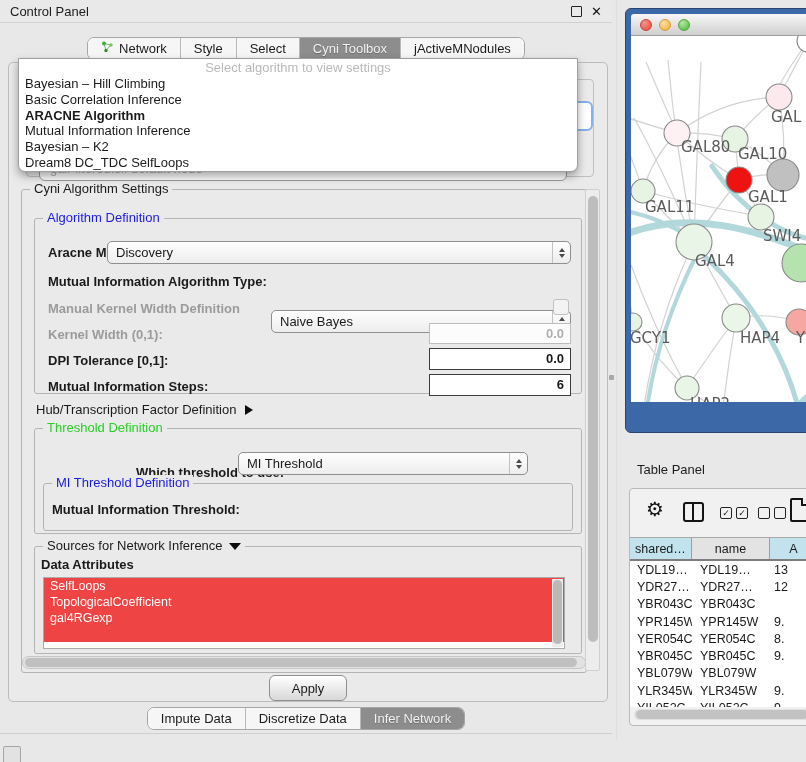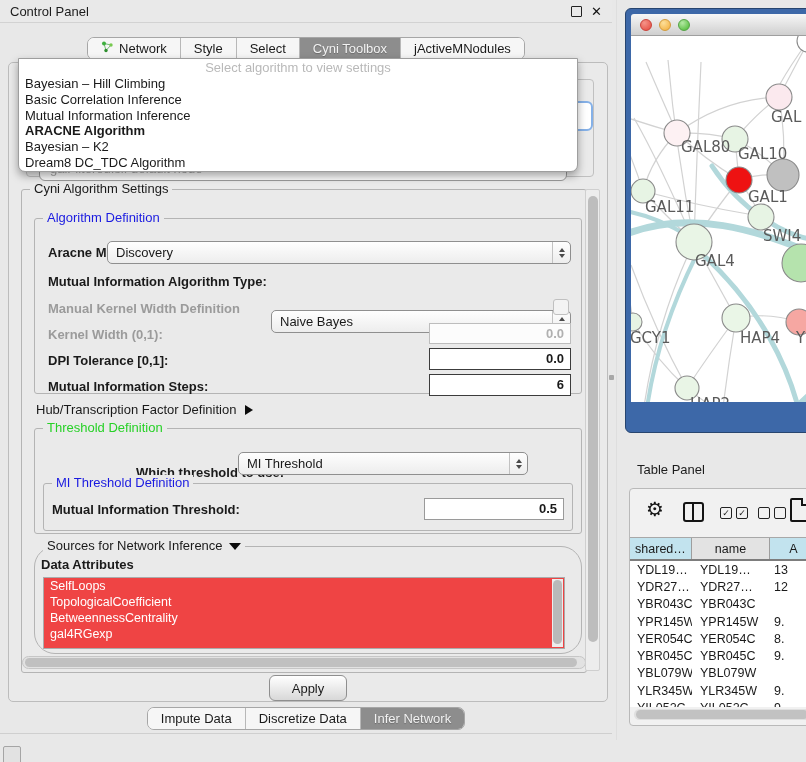--- a/index.html
+++ b/index.html
@@ -39,21 +39,21 @@
   
   .group{border:1px solid #b4b4b4;border-radius:3px;background:transparent;}
   .legend{position:absolute;top:-9px;left:8px;background:#eaeaea;padding:0 4px;font-size:13px;white-space:nowrap;}
   .legend.blue{color:#1a1ae0;}
   .legend.green{color:#27d127;}
 
   .settings-group{left:12px;top:126px;width:564px;height:482px;}
   .alg-group{left:12px;top:28px;width:546px;height:174px;}
   .thr-group{left:12px;top:238px;width:546px;height:104px;}
   .mi-group{left:8px;top:54px;width:528px;height:46px;}
-  .src-group{left:12px;top:356px;width:546px;height:106px;border-radius:21px;}
+  .src-group{left:12px;top:356px;width:546px;height:106px;}
 
   .lbl{position:absolute;font-size:13px;font-weight:bold;white-space:nowrap;}
   .lbl.dis{color:#9b9b9b;}
 
   .combo{position:absolute;display:flex;align-items:stretch;background:linear-gradient(#fefefe,#ededed);
      border:1px solid #8f8f8f;border-radius:5px;box-sizing:border-box;height:23px;}
   .combo-text{flex:1;font-size:13px;line-height:21px;padding-left:8px;overflow:hidden;white-space:nowrap;}
   .spin{width:17px;border-left:1px solid #c2c2c2;display:flex;flex-direction:column;
      align-items:center;justify-content:center;gap:2px;}
   .spin i{display:block;width:0;height:0;border-left:3.5px solid transparent;border-right:3.5px solid transparent;}
@@ -246,32 +246,30 @@
           <span class="combo-text">MI Threshold</span>
           <span class="spin">
               <i class="up"></i>
               <i class="dn"></i>
             </span>
         </div>
 
         <div class="abs group mi-group">
           <span class="legend blue">MI Threshold Definition</span>
           <span class="lbl" style="left:8px;top:18px;">Mutual Information Threshold:</span>
-          <div class="field" style="left:380px;top:14px;width:140px;height:22px;">0.5</div>
         </div>
       </div>
 
       <div class="abs group src-group">
         <span class="legend"><span>Sources for Network Inference</span><span class="tri-down"></span></span>
         <span class="attr-label">Data Attributes</span>
         <div class="attr-list" id="attr-list">
 
         <div class="attr-item selected">SelfLoops</div>
             <div class="attr-item selected">TopologicalCoefficient</div>
-            <div class="attr-item selected">BetweennessCentrality</div>
             <div class="attr-item selected">gal4RGexp</div>
             <div class="attr-item selected"></div>
             <div class="attr-vscroll">
               <div class="thumb"></div>
             </div>
           </div>
       </div>
 
       <div class="hscroll">
           <div class="thumb"></div>
@@ -283,24 +281,24 @@
       </div>
 
     <div class="abs apply-btn">Apply</div>
   </div>
 
   <div class="abs popup">
     <div class="popup-placeholder" id="popup-placeholder">Select algorithm to view settings</div>
     <div id="popup-list">
         <div class="popup-item">Bayesian – Hill Climbing</div>
         <div class="popup-item">Basic Correlation Inference</div>
+        <div class="popup-item bold">ARACNE Algorithm</div>
         <div class="popup-item">Mutual Information Inference</div>
-        <div class="popup-item bold">ARACNE Algorithm</div>
         <div class="popup-item">Bayesian – K2</div>
-        <div class="popup-item">Dream8 DC_TDC Algorithm</div>
+        <div class="popup-item">Dream8 DC_TDC SelfLoops</div>
       </div>
   </div>
 
   <div class="abs bottom-tabbar">
     <div class="seg" id="bottom-tabs-seg">
         <div class="seg-tab">
           <span>Impute Data</span>
         </div>
         <div class="seg-tab">
           <span>Discretize Data</span>

